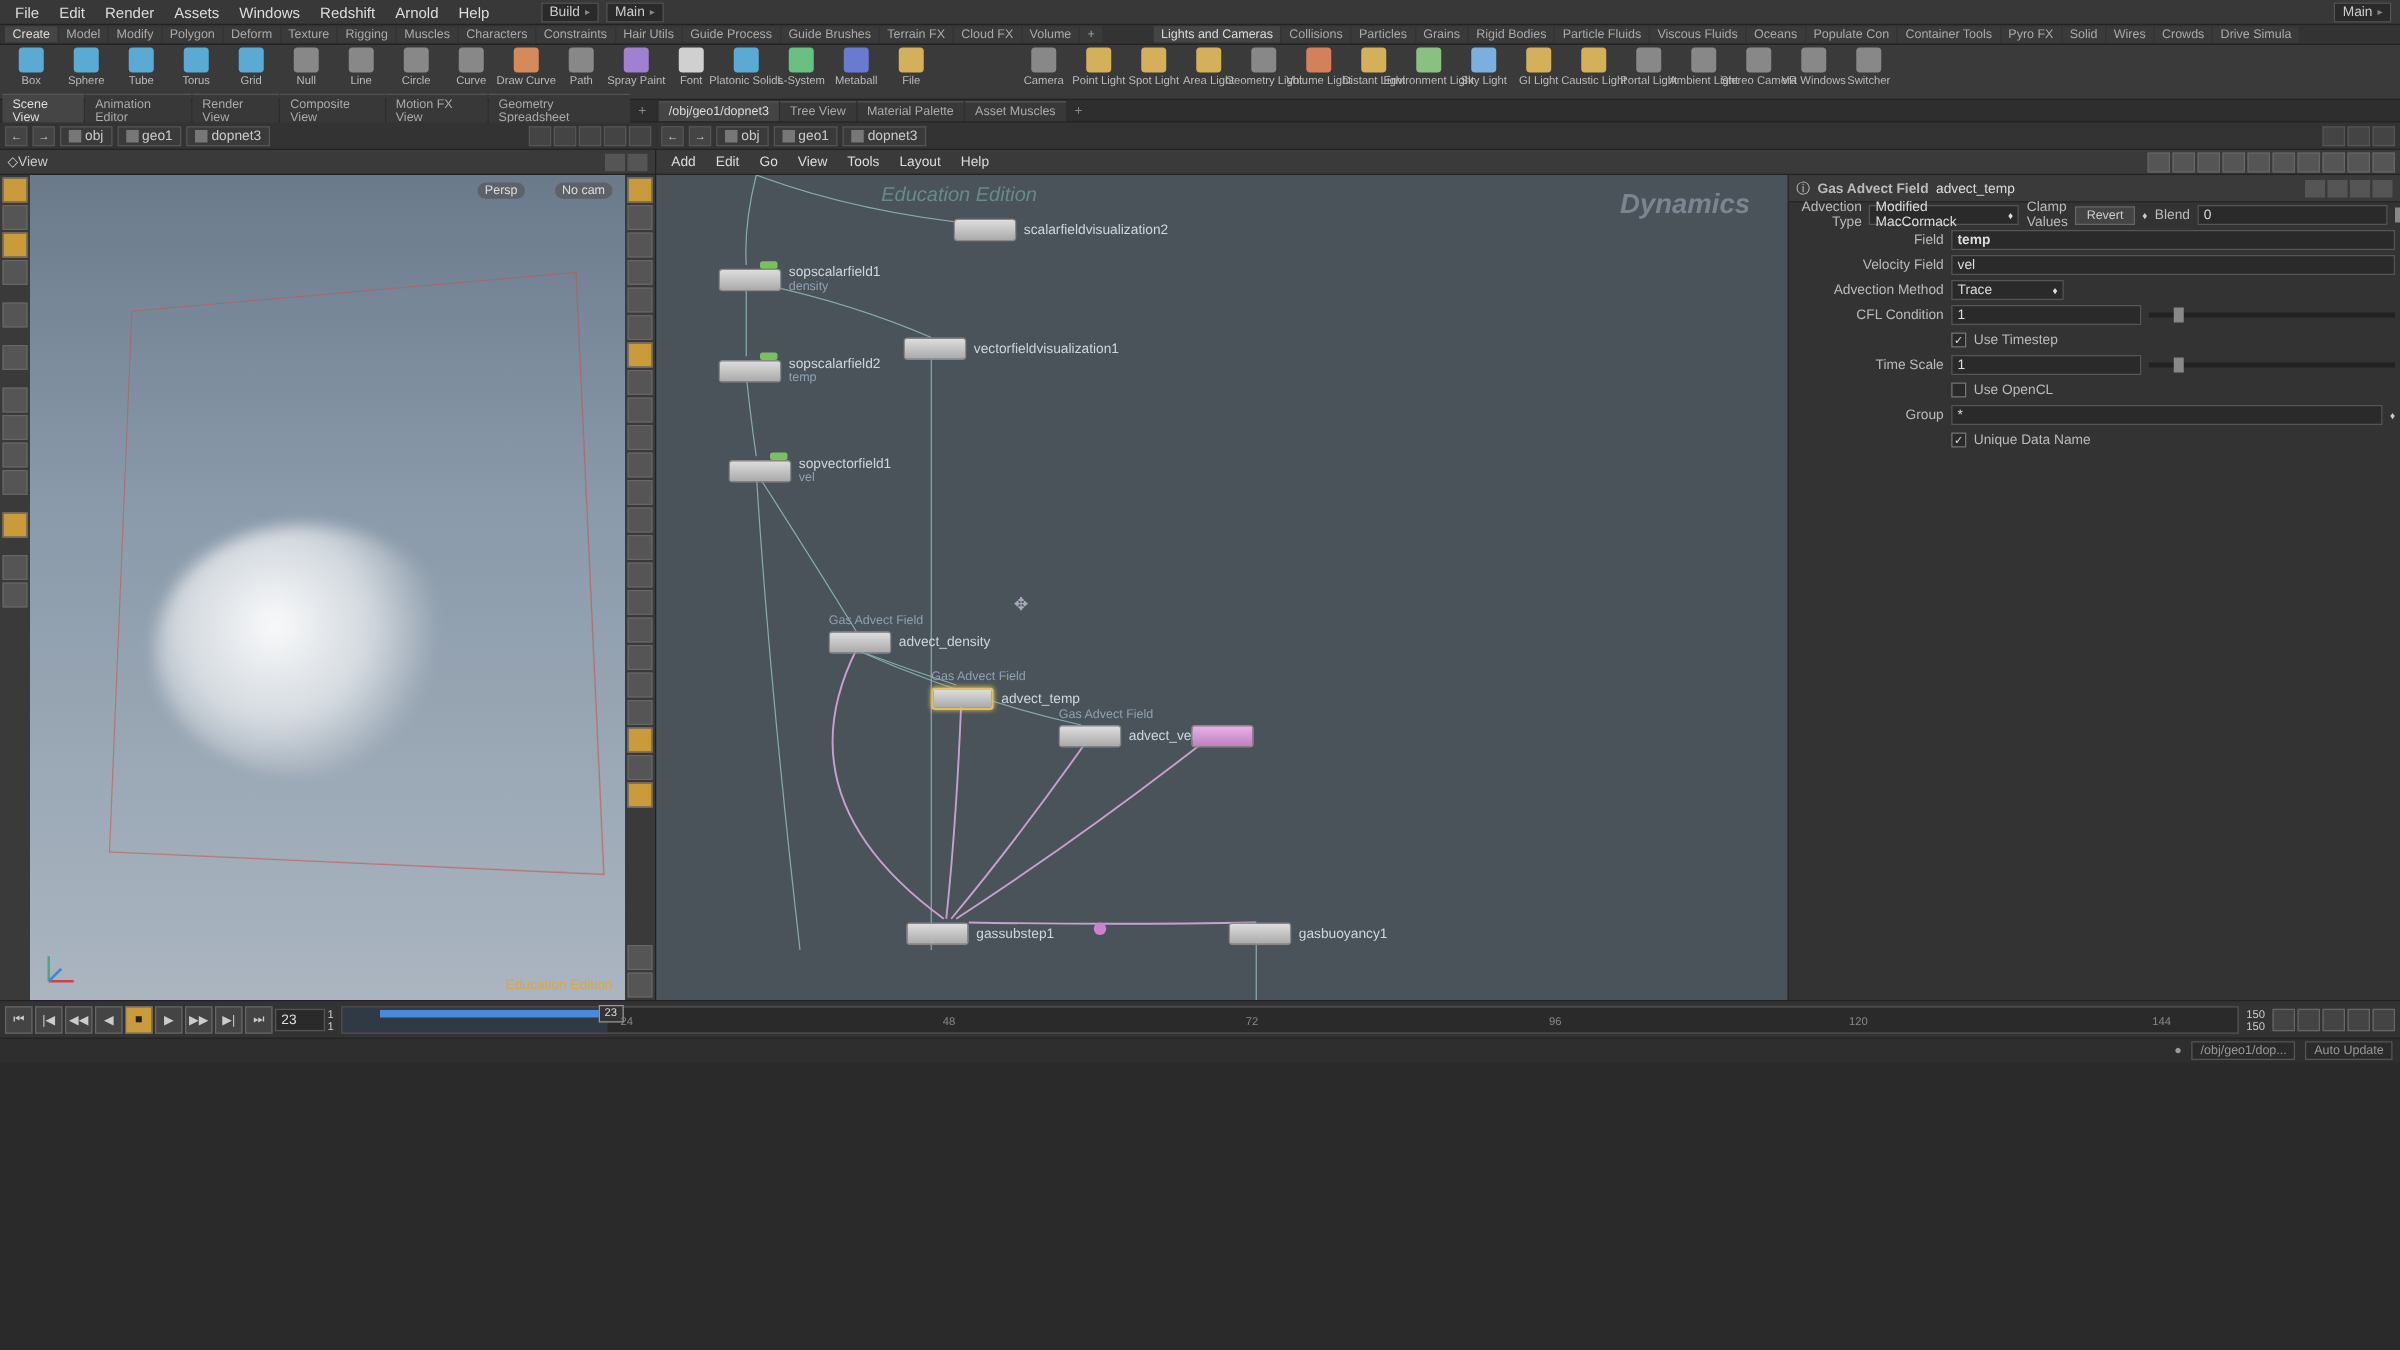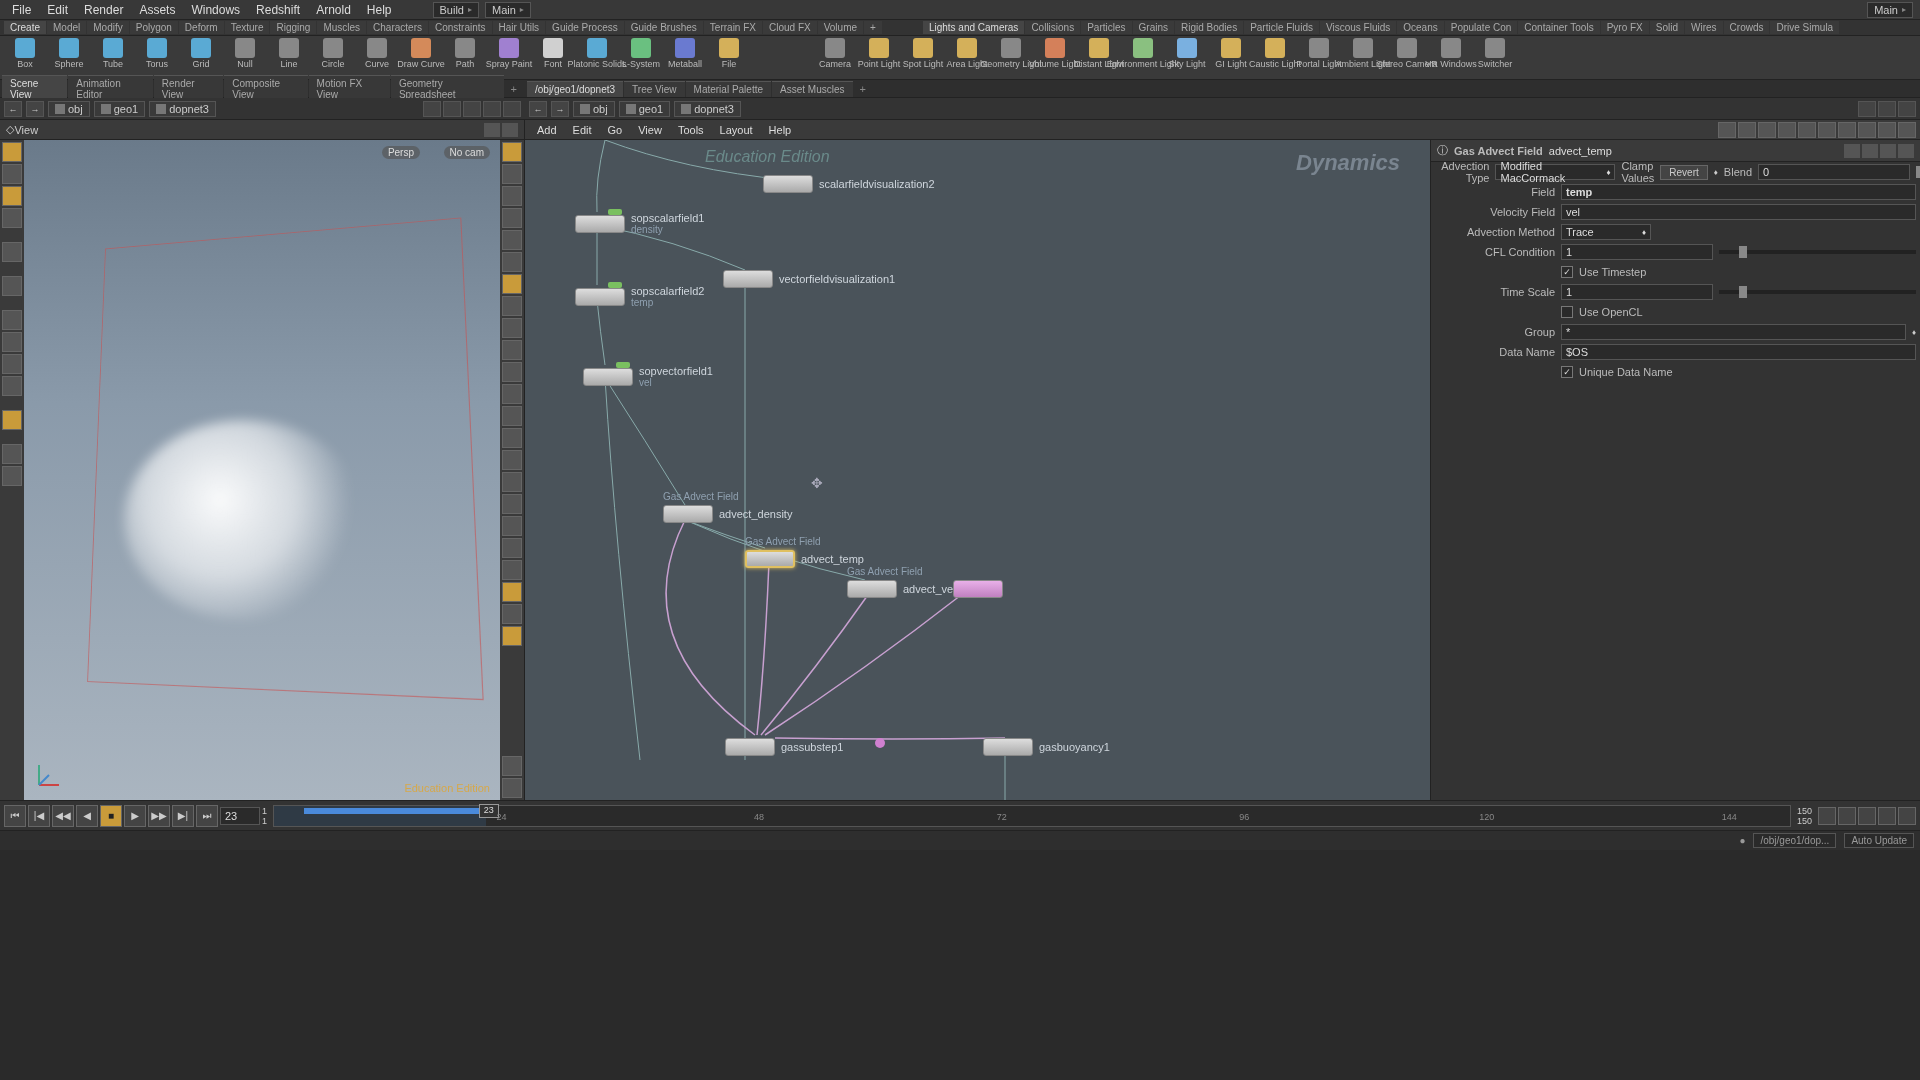--- a/index.html
+++ b/index.html
@@ -653,24 +653,20 @@
           <span class="plbl"></span>
           <div class="pcheck"></div>
           <span class="pclbl">Use OpenCL</span>
         </div>
         <div class="param-row">
           <span class="plbl">Group</span>
           <input class="pinput" value="*" style="">
           <span style="font-size:8px;">♦</span>
         </div>
         <div class="param-row">
-          <span class="plbl">Data Name</span>
-          <input class="pinput" value="$OS" style="">
-        </div>
-        <div class="param-row">
           <span class="plbl"></span>
           <div class="pcheck checked"></div>
           <span class="pclbl">Unique Data Name</span>
         </div>
         <div class="filler"></div>
       </div>
     </div>
   </div>
 </div>
 

